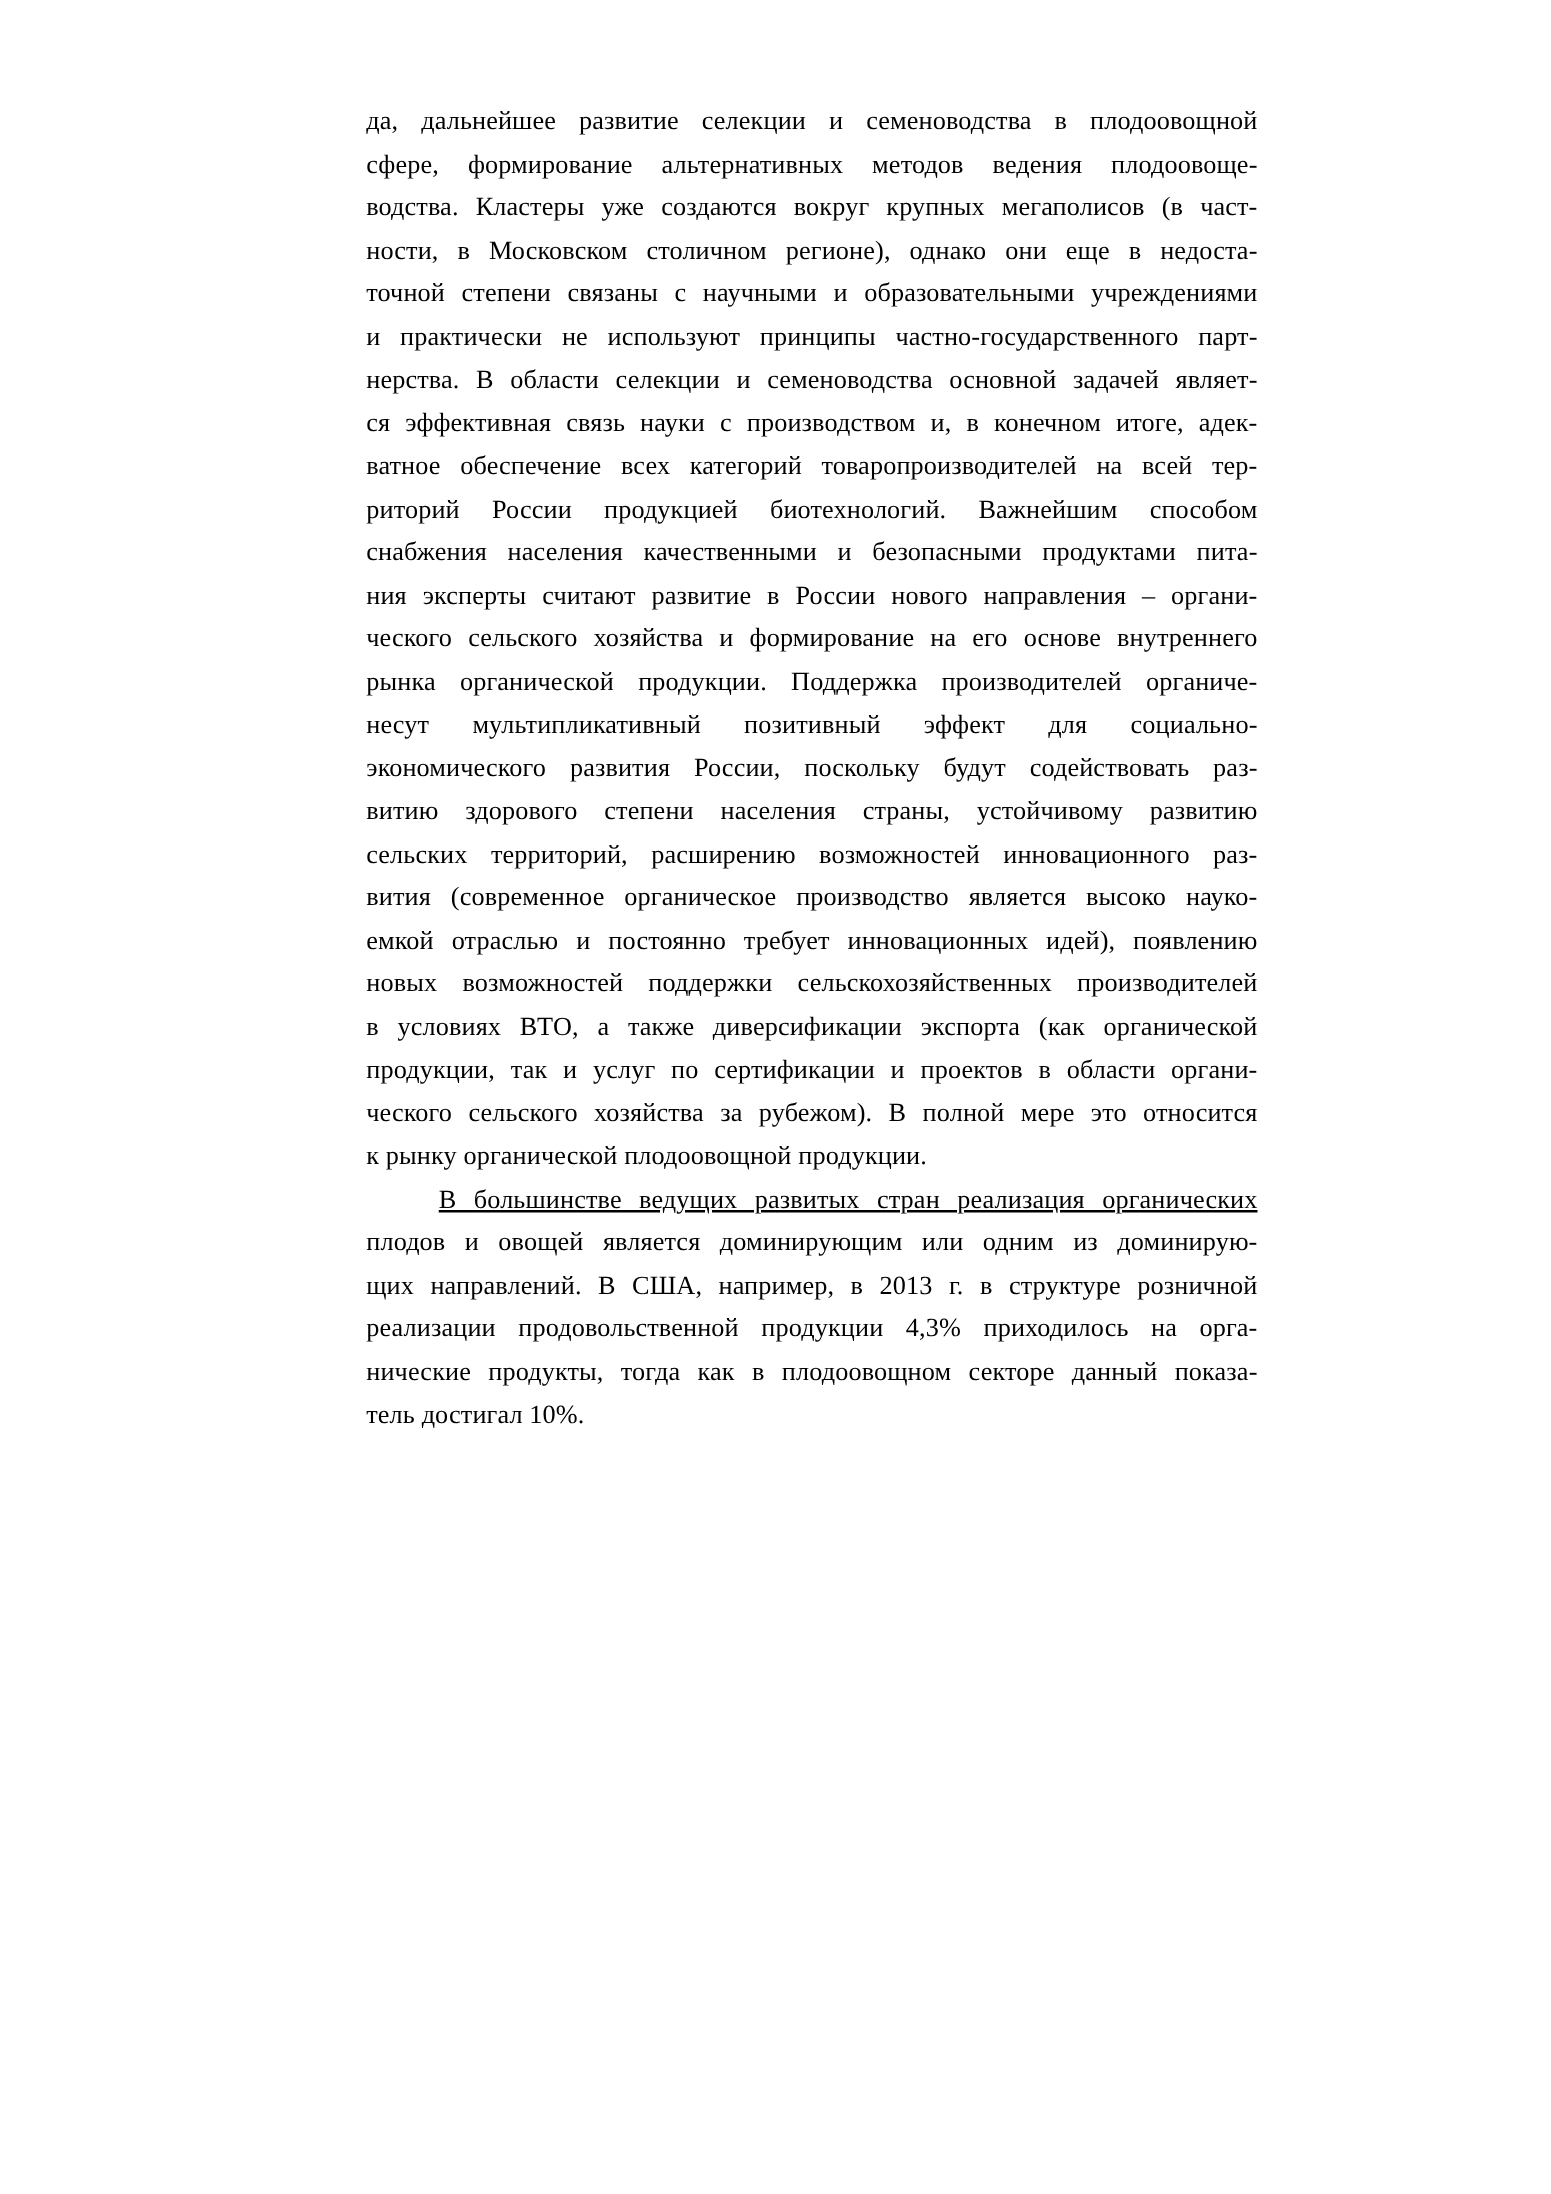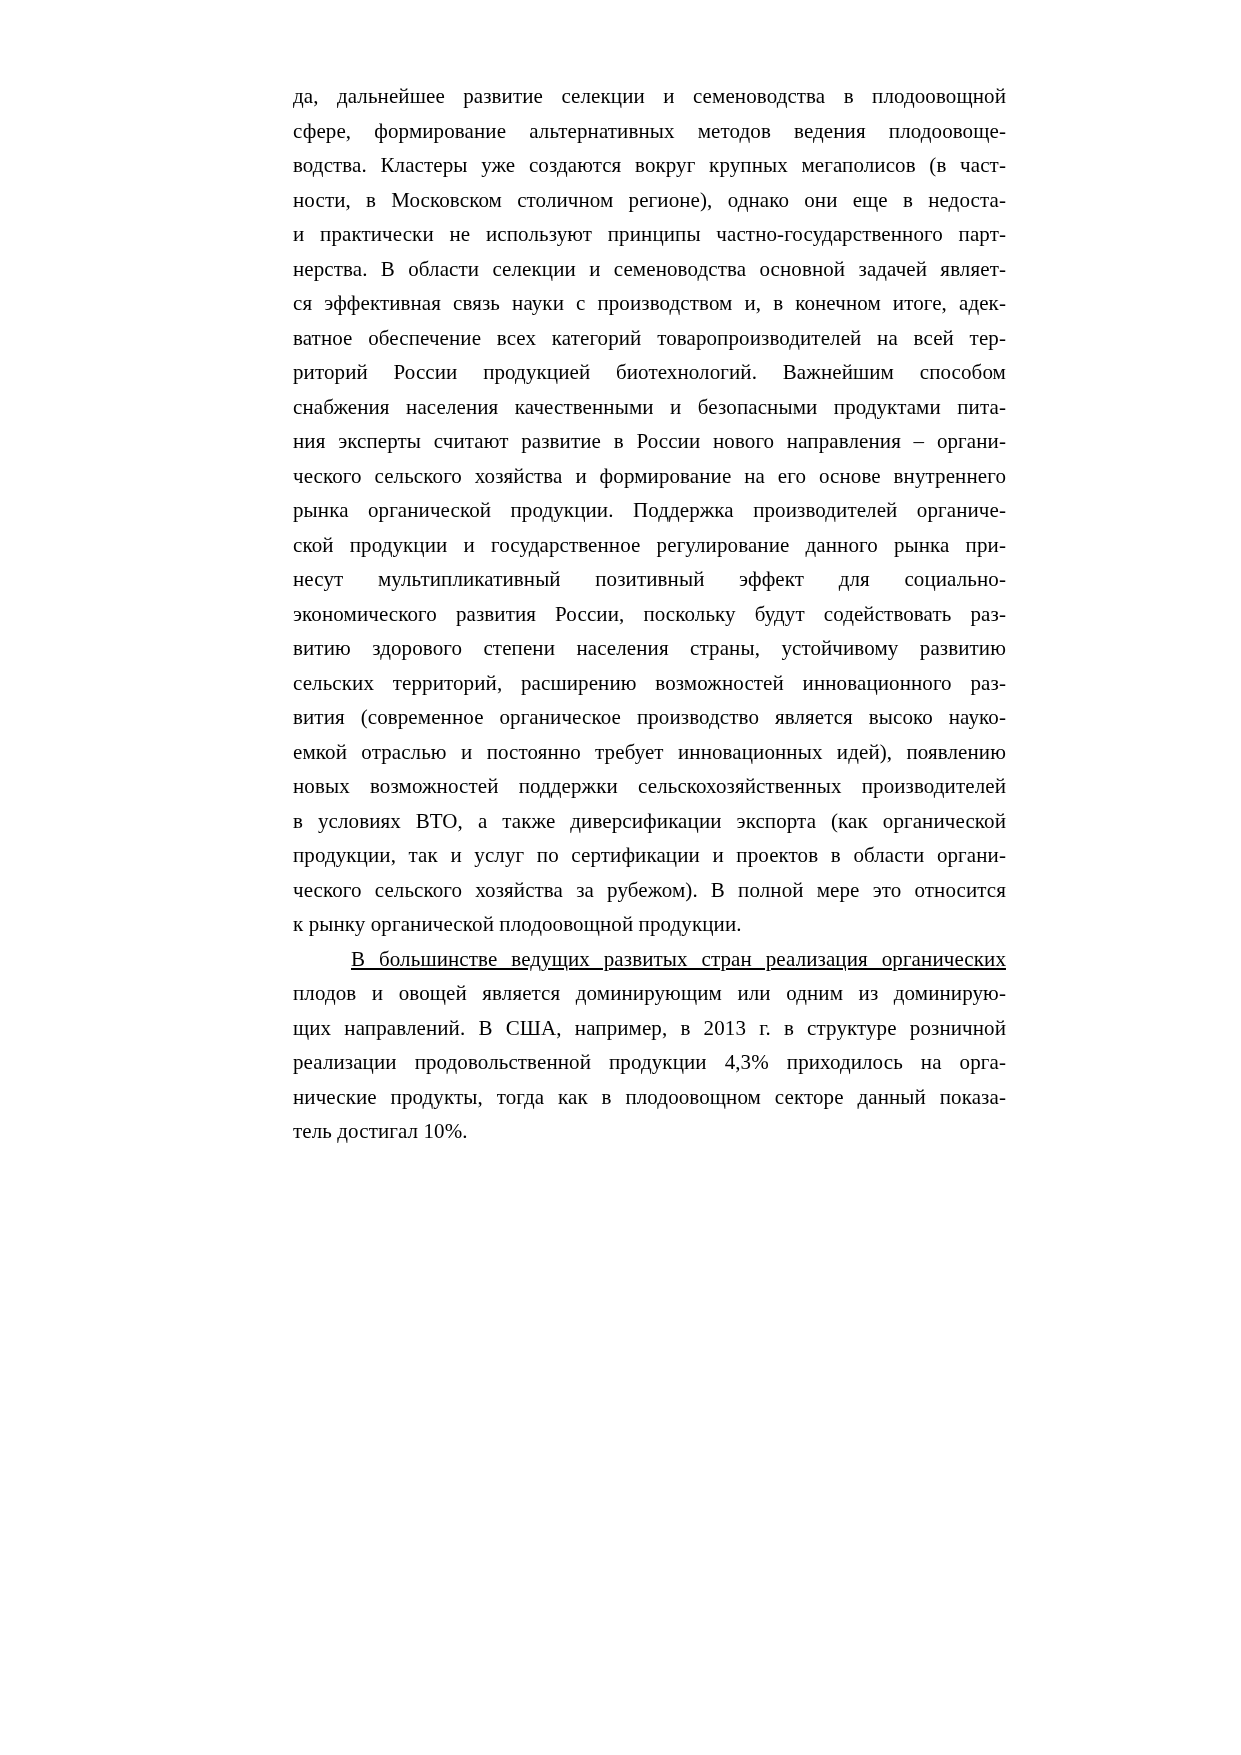--- a/index.html
+++ b/index.html
@@ -57,30 +57,30 @@
 </head>
 <body>
 
 <div class="page" style="background: rgb(255, 255, 255); color: rgb(0, 0, 0);">
   <div class="body-text">
       <div class="paragraph">
         <div class="line">да, дальнейшее развитие селекции и семеноводства в плодоовощной</div>
         <div class="line">сфере, формирование альтернативных методов ведения плодоовоще-</div>
         <div class="line">водства. Кластеры уже создаются вокруг крупных мегаполисов (в част-</div>
         <div class="line">ности, в Московском столичном регионе), однако они еще в недоста-</div>
+        <div class="line">точной степени связаны с научными и образовательными учреждениями</div>
         <div class="line">и практически не используют принципы частно-государственного парт-</div>
         <div class="line">нерства. В области селекции и семеноводства основной задачей являет-</div>
         <div class="line">ся эффективная связь науки с производством и, в конечном итоге, адек-</div>
         <div class="line">ватное обеспечение всех категорий товаропроизводителей на всей тер-</div>
         <div class="line">риторий России продукцией биотехнологий. Важнейшим способом</div>
         <div class="line">снабжения населения качественными и безопасными продуктами пита-</div>
         <div class="line">ния эксперты считают развитие в России нового направления – органи-</div>
         <div class="line">ческого сельского хозяйства и формирование на его основе внутреннего</div>
         <div class="line">рынка органической продукции. Поддержка производителей органиче-</div>
-        <div class="line">ской продукции и государственное регулирование данного рынка при-</div>
         <div class="line">несут мультипликативный позитивный эффект для социально-</div>
         <div class="line">экономического развития России, поскольку будут содействовать раз-</div>
         <div class="line">витию здорового степени населения страны, устойчивому развитию</div>
         <div class="line">сельских территорий, расширению возможностей инновационного раз-</div>
         <div class="line">вития (современное органическое производство является высоко науко-</div>
         <div class="line">емкой отраслью и постоянно требует инновационных идей), появлению</div>
         <div class="line">новых возможностей поддержки сельскохозяйственных производителей</div>
         <div class="line">в условиях ВТО, а также диверсификации экспорта (как органической</div>
         <div class="line">продукции, так и услуг по сертификации и проектов в области органи-</div>
         <div class="line">ческого сельского хозяйства за рубежом). В полной мере это относится</div>

